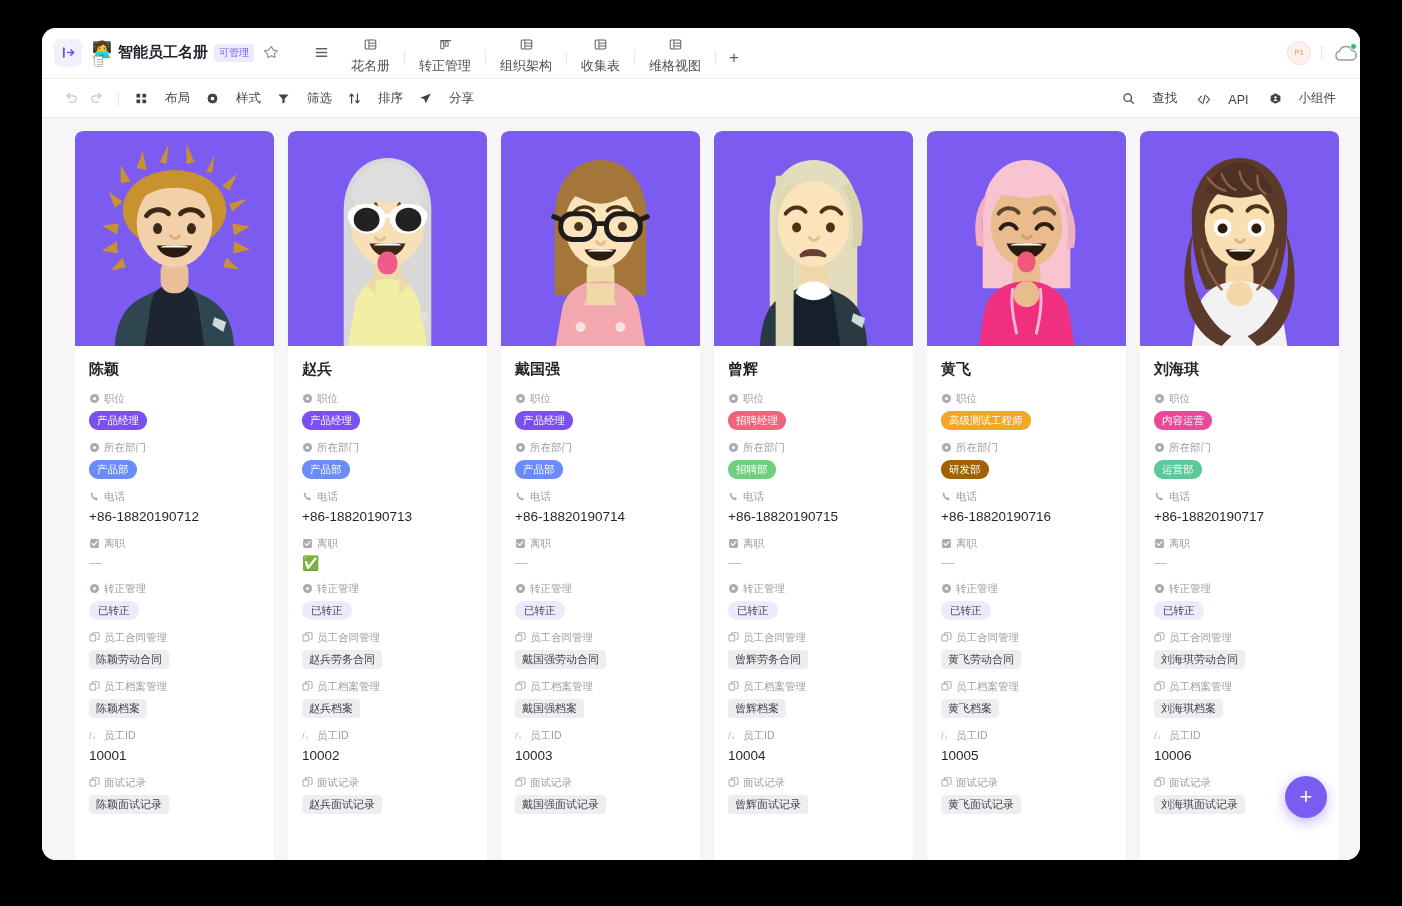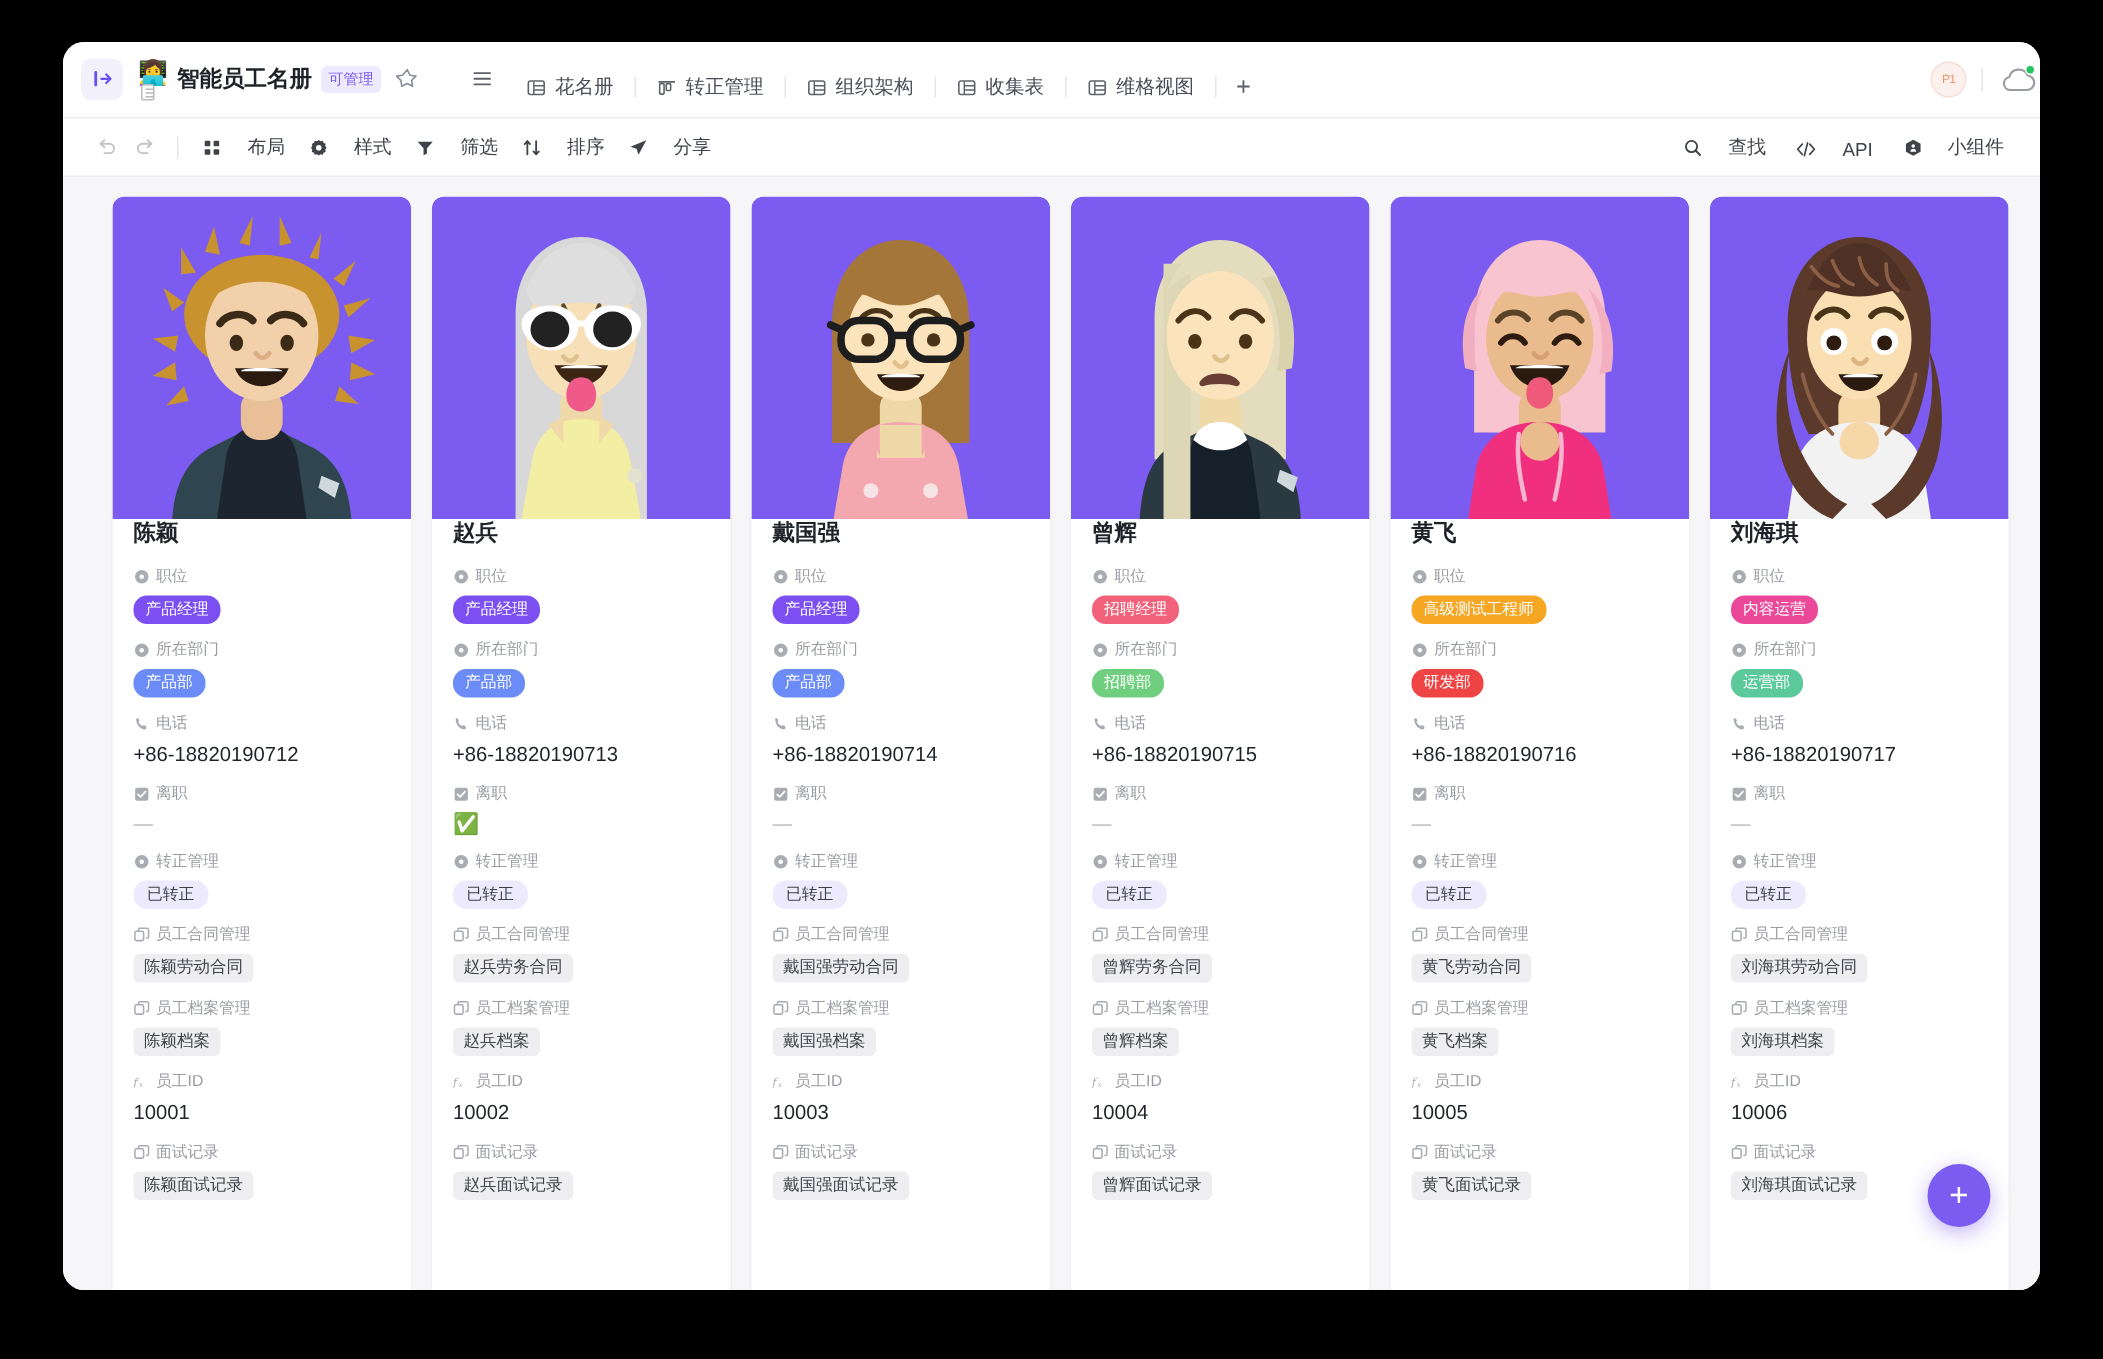--- a/index.html
+++ b/index.html
@@ -67,21 +67,21 @@
   .tabs-region {
     display: flex; align-items: flex-end; height: 51px; margin-left: 22px; flex: 1 1 auto; min-width: 0;
   }
   .tablist-icon {
     width: 34px; height: 51px; display: flex; align-items: center; justify-content: center;
     flex: 0 0 34px;
   }
   .tab {
     height: 40px; display: flex; align-items: center; gap: 6px;
     padding: 0 13px; font-size: 13px; color: #4a4d57; white-space: nowrap;
-    border-radius: 8px 8px 0 0; position: relative;
+    border-radius: 8px 8px 0 0; position: relative; flex-direction: column;
   }
   .tab .tab-ico { display: flex; align-items: center; }
   .tab.active { background: #f6f6fa; color: #6b4ff0; font-weight: bold; }
   .tab.active .dots { color: #8d8f99; font-weight: normal; letter-spacing: 1px; margin-left: 2px; }
   .tab-sep { width: 1px; height: 14px; background: #e6e6ea; margin: 0 1px 13px; }
   .tab-add {
     width: 34px; height: 40px; display: flex; align-items: center; justify-content: center;
     color: #5e6168; font-size: 17px;
   }
 
@@ -126,21 +126,21 @@
     width: 199px; flex: 0 0 199px; background: #ffffff;
     border-radius: 8px 8px 0 0; overflow: hidden;
     box-shadow: 0 1px 2px rgba(20,20,40,0.06);
     height: 100%;
   }
   .card-photo {
     width: 100%; height: 215px; background: #7c5cf0; position: relative; overflow: hidden;
     border-radius: 8px 8px 0 0;
   }
   .card-photo svg { display: block; width: 100%; height: 100%; }
-  .card-body { padding: 0 14px 0 14px; }
+  .card-body { padding: 0 14px 0 14px; margin-top: 14px; }
   .emp-name { font-size: 15px; font-weight: bold; color: #1f2329; margin-bottom: 12px; }
 
   .field { margin-bottom: 10px; }
   .field-label {
     display: flex; align-items: center; gap: 4px;
     font-size: 10.5px; color: #9a9ca3; margin-bottom: 5px; line-height: 14px;
   }
   .field-label .fi { display: flex; align-items: center; width: 11px; height: 11px; flex: 0 0 11px; }
 
   .chip {
@@ -988,21 +988,21 @@
       <div class="field">
         <div class="field-label">
           <span class="fi">
                     <svg width="11" height="11" viewBox="0 0 16 16">
                       <circle cx="8" cy="8" r="6.6" fill="#aaacb3"></circle>
                       <circle cx="8" cy="8" r="2.2" fill="#fff"></circle>
                     </svg>
                   </span>
           <span>所在部门</span>
         </div>
-        <span class="chip" style="background:#ef4444">研发部</span>
+        <span class="chip" style="background:#a16207">研发部</span>
       </div>
 
       <div class="field">
         <div class="field-label">
           <span class="fi">
                     <svg width="11" height="11" viewBox="0 0 16 16">
                       <path d="M3 2.6c1.6 0 2 .4 2.4 1.5.4 1.1.2 1.6-.5 2.2 .9 1.9 2 3 3.9 3.9 .6-.7 1.1-.9 2.2-.5 1.1.4 1.5.8 1.5 2.4 0 1-.7 1.5-1.8 1.4C6.6 13 3 9.4 2.6 4.4 2.5 3.3 3 2.6 3 2.6z" fill="#aaacb3"></path>
                     </svg>
                   </span>
           <span>电话</span>

